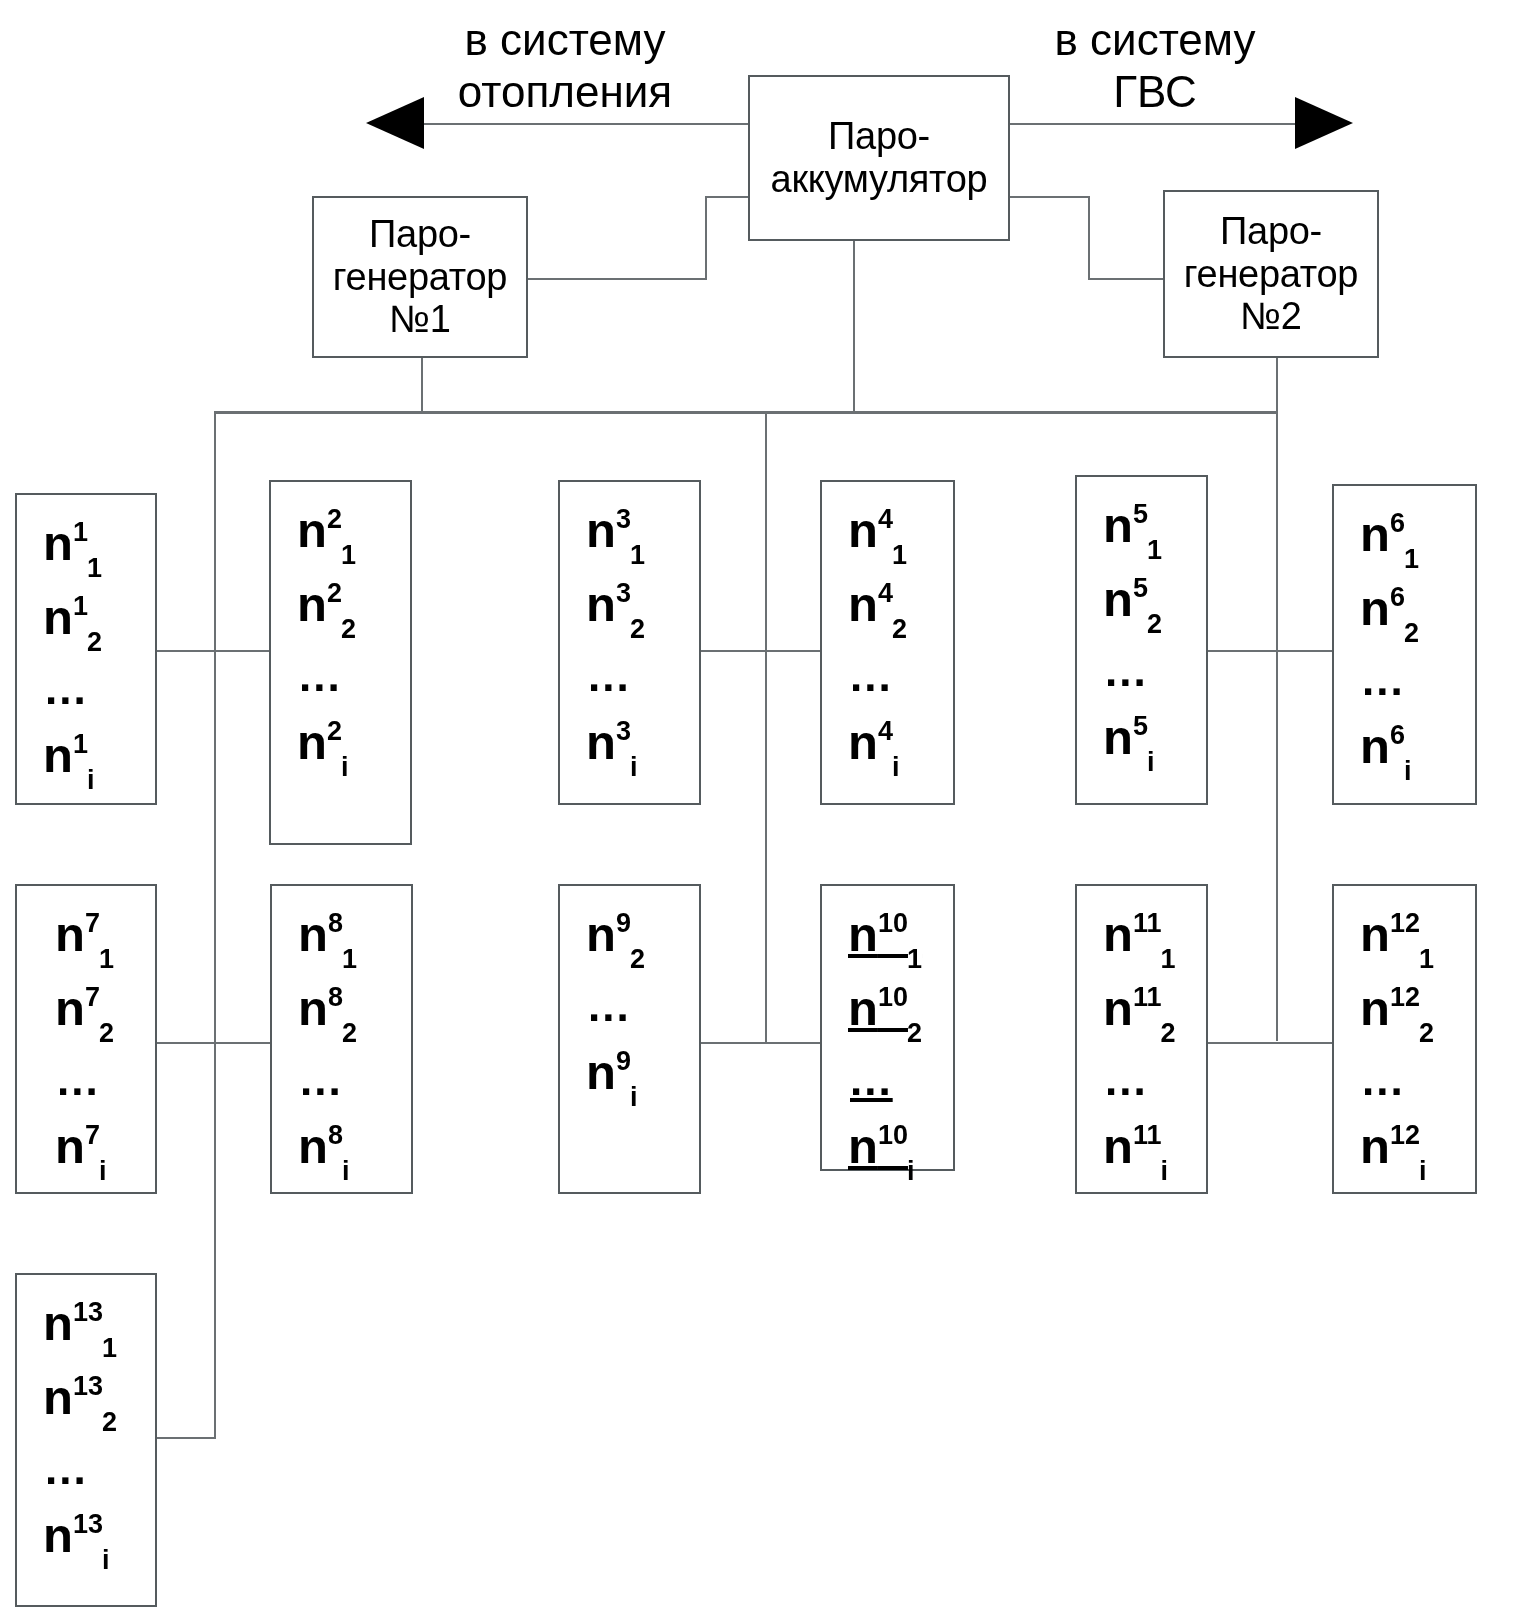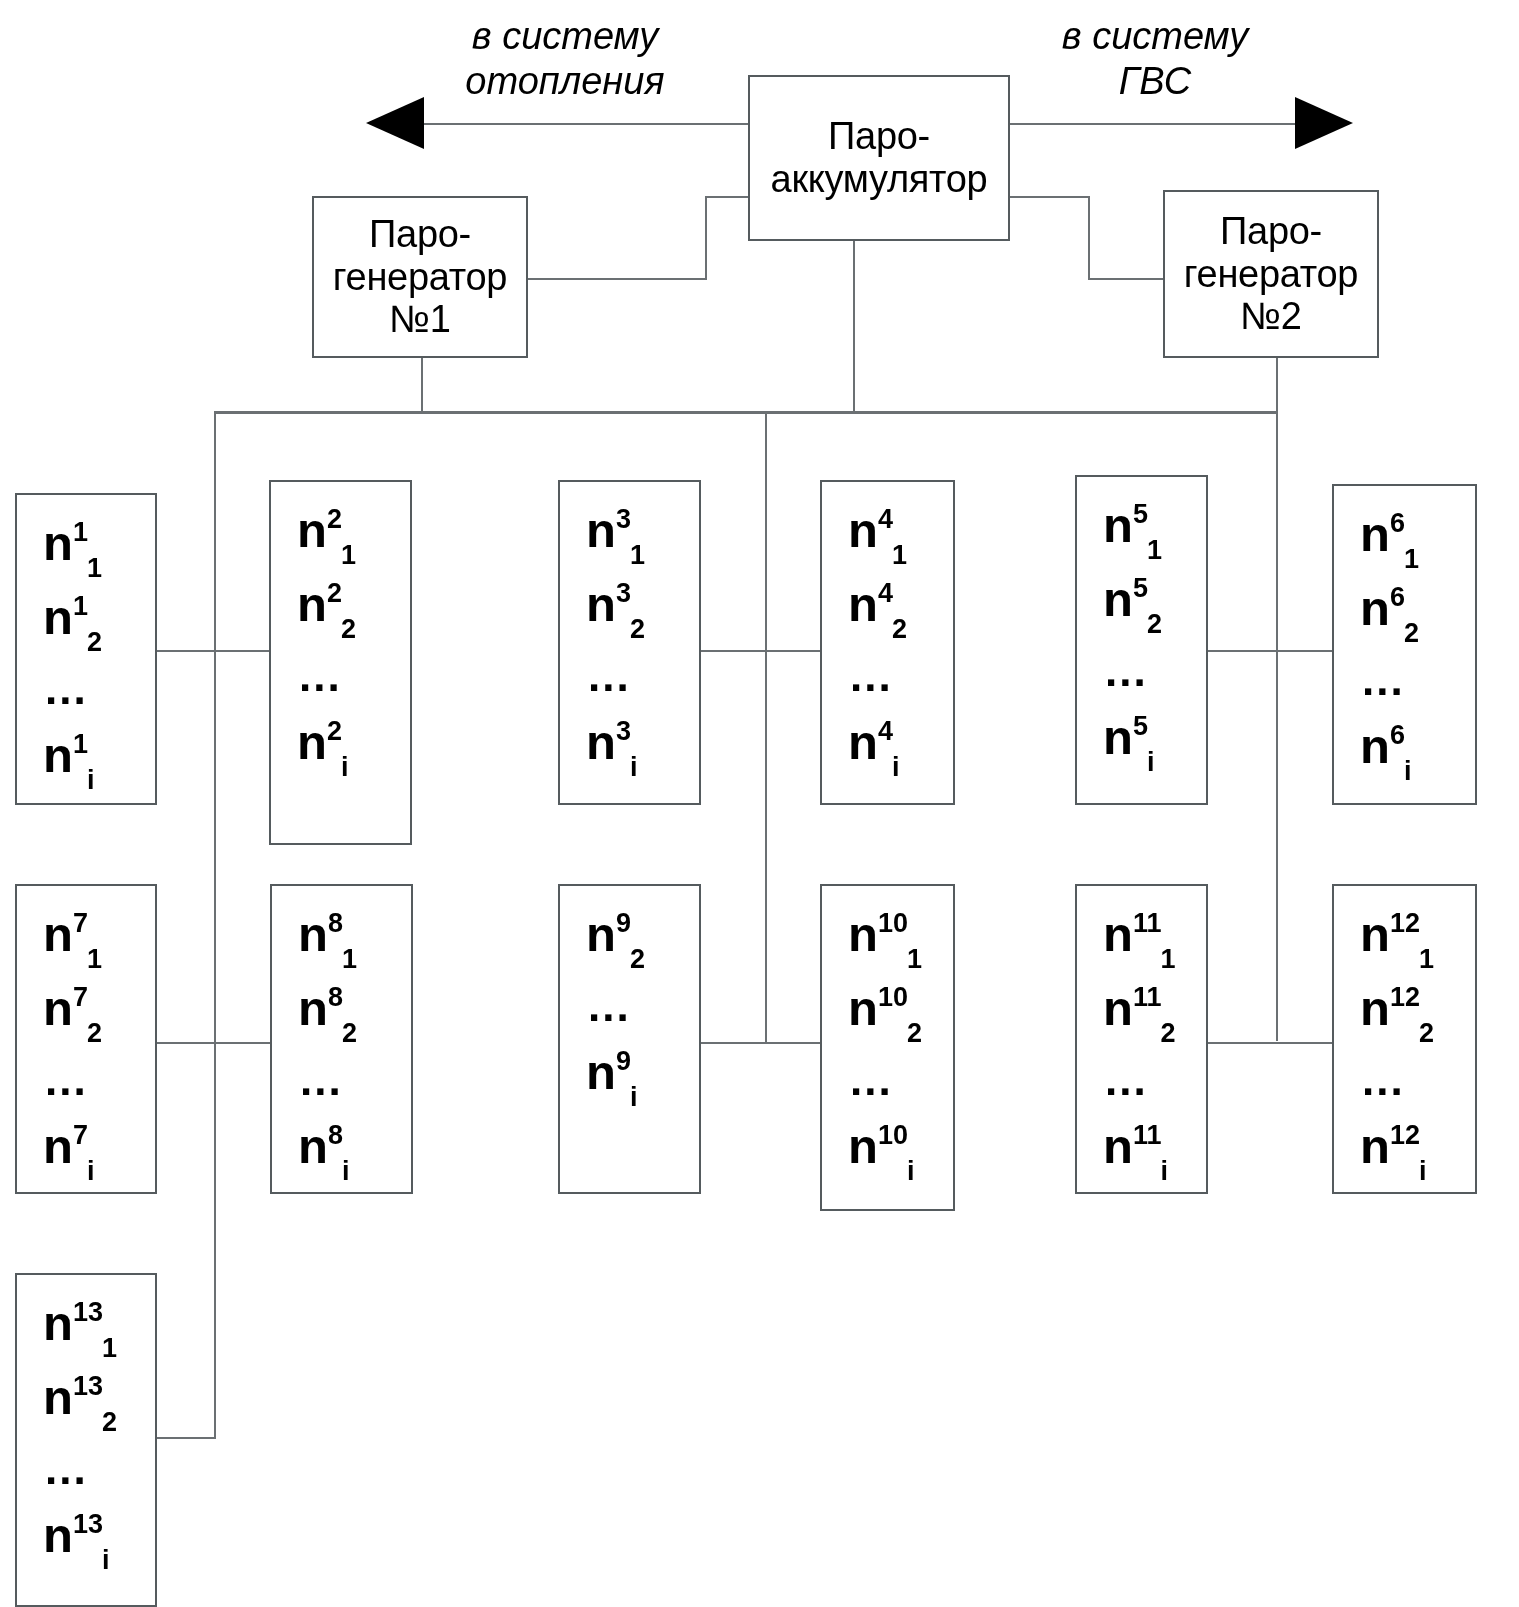--- a/index.html
+++ b/index.html
@@ -63,26 +63,25 @@
   }
   .nrow.dots{
     font-size:44px;
     letter-spacing:2px;
     height:64px;
     padding-left:28px;
   }
 
   .lbl{
     position:absolute;
-    font-size:38px;
+    font-size:44px;
     line-height:1.18;
     text-align:center;
     white-space:pre-line;
     z-index:4;
-    font-style:italic;
   }
 
   
   .h{position:absolute;height:0;border-top:2px solid #6b7073;z-index:1;}
   .v{position:absolute;width:0;border-left:2px solid #6b7073;z-index:1;}
   .h.thick{border-top-width:3px;}
   .arrow{position:absolute;width:0;height:0;z-index:2;}
   .arrow.left{
     border-top:26px solid transparent;
     border-bottom:26px solid transparent;
@@ -187,38 +186,38 @@
         <div class="nrow"><span>n</span><span class="sup">5</span><span class="sub">2</span></div>
         <div class="nrow dots">...</div>
         <div class="nrow"><span>n</span><span class="sup">5</span><span class="sub">i</span></div>
       </div>
       <div class="box nbox" style="left: 1332px; top: 484px; width: 145px; height: 321px;">
         <div class="nrow"><span>n</span><span class="sup">6</span><span class="sub">1</span></div>
         <div class="nrow"><span>n</span><span class="sup">6</span><span class="sub">2</span></div>
         <div class="nrow dots">...</div>
         <div class="nrow"><span>n</span><span class="sup">6</span><span class="sub">i</span></div>
       </div>
-      <div class="box nbox" style="left: 15px; top: 884px; width: 142px; height: 310px;">
+      <div class="box nbox" style="left: 15px; top: 884px; width: 142px; height: 310px; padding-left: 12px;">
         <div class="nrow"><span>n</span><span class="sup">7</span><span class="sub">1</span></div>
         <div class="nrow"><span>n</span><span class="sup">7</span><span class="sub">2</span></div>
         <div class="nrow dots">...</div>
         <div class="nrow"><span>n</span><span class="sup">7</span><span class="sub">i</span></div>
       </div>
       <div class="box nbox" style="left: 270px; top: 884px; width: 143px; height: 310px;">
         <div class="nrow"><span>n</span><span class="sup">8</span><span class="sub">1</span></div>
         <div class="nrow"><span>n</span><span class="sup">8</span><span class="sub">2</span></div>
         <div class="nrow dots">...</div>
         <div class="nrow"><span>n</span><span class="sup">8</span><span class="sub">i</span></div>
       </div>
       <div class="box nbox" style="left: 558px; top: 884px; width: 143px; height: 310px;">
         <div class="nrow"><span>n</span><span class="sup">9</span><span class="sub">2</span></div>
         <div class="nrow dots">...</div>
         <div class="nrow"><span>n</span><span class="sup">9</span><span class="sub">i</span></div>
       </div>
-      <div class="box nbox" style="left: 820px; top: 884px; width: 135px; height: 327px;">
+      <div class="box nbox" style="left: 820px; top: 884px; width: 135px; height: 287px; text-decoration: underline;">
         <div class="nrow"><span>n</span><span class="sup">10</span><span class="sub">1</span></div>
         <div class="nrow"><span>n</span><span class="sup">10</span><span class="sub">2</span></div>
         <div class="nrow dots">...</div>
         <div class="nrow"><span>n</span><span class="sup">10</span><span class="sub">i</span></div>
       </div>
       <div class="box nbox" style="left: 1075px; top: 884px; width: 133px; height: 310px;">
         <div class="nrow"><span>n</span><span class="sup">11</span><span class="sub">1</span></div>
         <div class="nrow"><span>n</span><span class="sup">11</span><span class="sub">2</span></div>
         <div class="nrow dots">...</div>
         <div class="nrow"><span>n</span><span class="sup">11</span><span class="sub">i</span></div>

